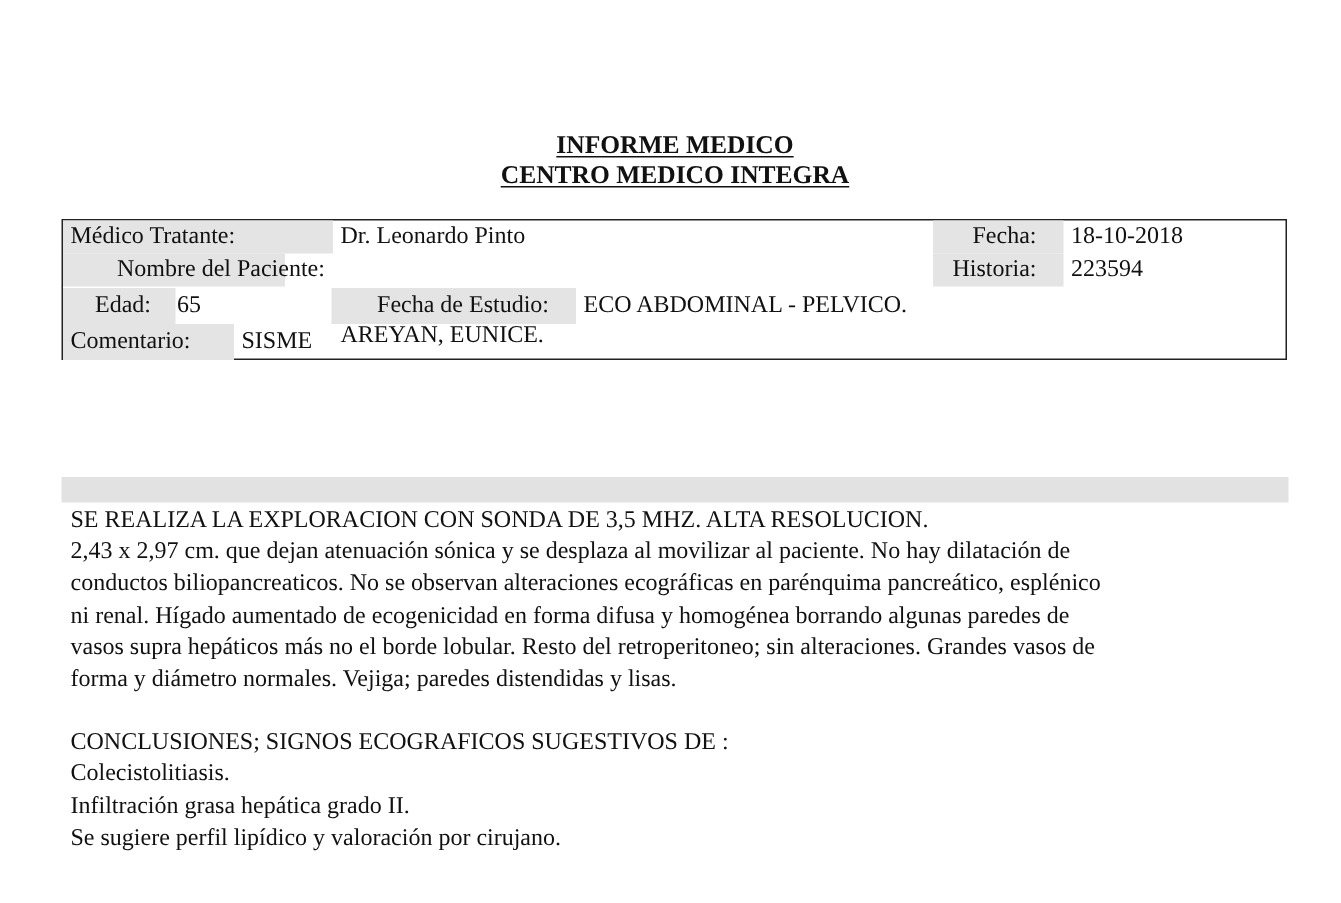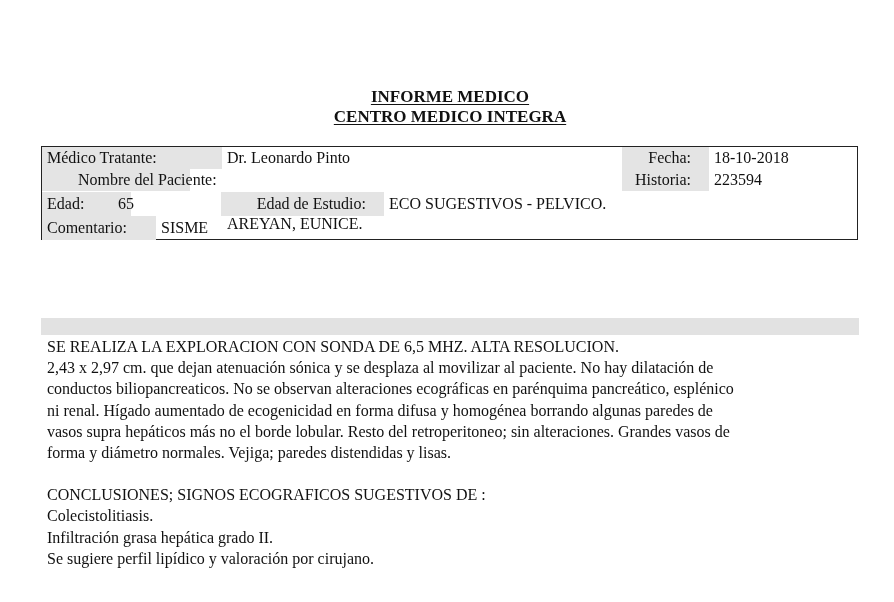--- a/index.html
+++ b/index.html
@@ -42,33 +42,33 @@
   <div class="cell gray pad" style="left:0;top:0;width:180px;">Médico Tratante:</div>
   <div class="cell pad" style="left:180px;top:0;width:400px;">Dr. Leonardo Pinto</div>
   <div class="cell gray right" style="left:580px;top:0;width:87px;">Fecha:</div>
   <div class="cell pad" style="left:667px;top:0;width:140px;">18-10-2018</div>
 
   <div class="cell gray pad" style="left:0;top:22px;width:148px;padding-left:36px;">Nombre del Paciente:</div>
   <div class="cell pad" style="left:180px;top:22px;width:400px;margin-top:44px;">AREYAN, EUNICE.</div>
   <div class="cell gray right" style="left:580px;top:22px;width:87px;">Historia:</div>
   <div class="cell pad" style="left:667px;top:22px;width:140px;">223594</div>
 
-  <div class="cell gray pad" style="left:0;top:45px;width:89px;height:24px;line-height:24px;">Edad:</div>
+  <div class="cell gray pad" style="left:0;top:45px;width:75px;height:24px;line-height:24px;text-align:center;">Edad:</div>
   <div class="cell pad" style="left:71px;top:45px;width:108px;height:24px;line-height:24px;">65</div>
-  <div class="cell gray right" style="left:179px;top:45px;width:163px;height:24px;line-height:24px;">Edad de Estudio:</div>
-  <div class="cell pad" style="left:342px;top:45px;width:400px;height:24px;line-height:24px;">ECO SUGESTIVOS - PELVICO.</div>
+  <div class="cell gray right" style="left:179px;top:45px;width:163px;height:24px;line-height:24px;">Fecha de Estudio:</div>
+  <div class="cell pad" style="left:342px;top:45px;width:400px;height:24px;line-height:24px;">ECO ABDOMINAL - PELVICO.</div>
 
   <div class="cell gray pad" style="left:0;top:69px;width:114px;height:24px;line-height:24px;">Comentario:</div>
   <div class="cell pad" style="left:114px;top:69px;width:300px;height:24px;line-height:24px;">SISME</div>
 </div>
 
 <div class="gray-bar"></div>
 
 <div class="report">
-  <p>SE REALIZA LA EXPLORACION CON SONDA DE 6,5 MHZ. ALTA RESOLUCION.</p>
+  <p>SE REALIZA LA EXPLORACION CON SONDA DE 3,5 MHZ. ALTA RESOLUCION.</p>
   <p>2,43 x 2,97 cm. que dejan atenuación sónica y  se desplaza al movilizar al paciente. No hay dilatación de</p>
   <p>conductos biliopancreaticos. No se observan alteraciones ecográficas en parénquima  pancreático, esplénico</p>
   <p>ni renal. Hígado aumentado de ecogenicidad en forma difusa y homogénea borrando algunas paredes de</p>
   <p>vasos supra hepáticos más no el borde lobular. Resto del retroperitoneo; sin alteraciones. Grandes vasos de</p>
   <p>forma y diámetro normales. Vejiga; paredes distendidas y lisas.</p>
   <div class="spacer"></div>
   <p>CONCLUSIONES; SIGNOS ECOGRAFICOS SUGESTIVOS DE :</p>
   <p>Colecistolitiasis.</p>
   <p>Infiltración grasa hepática grado  II.</p>
   <p>Se sugiere perfil lipídico y valoración por cirujano.</p>

